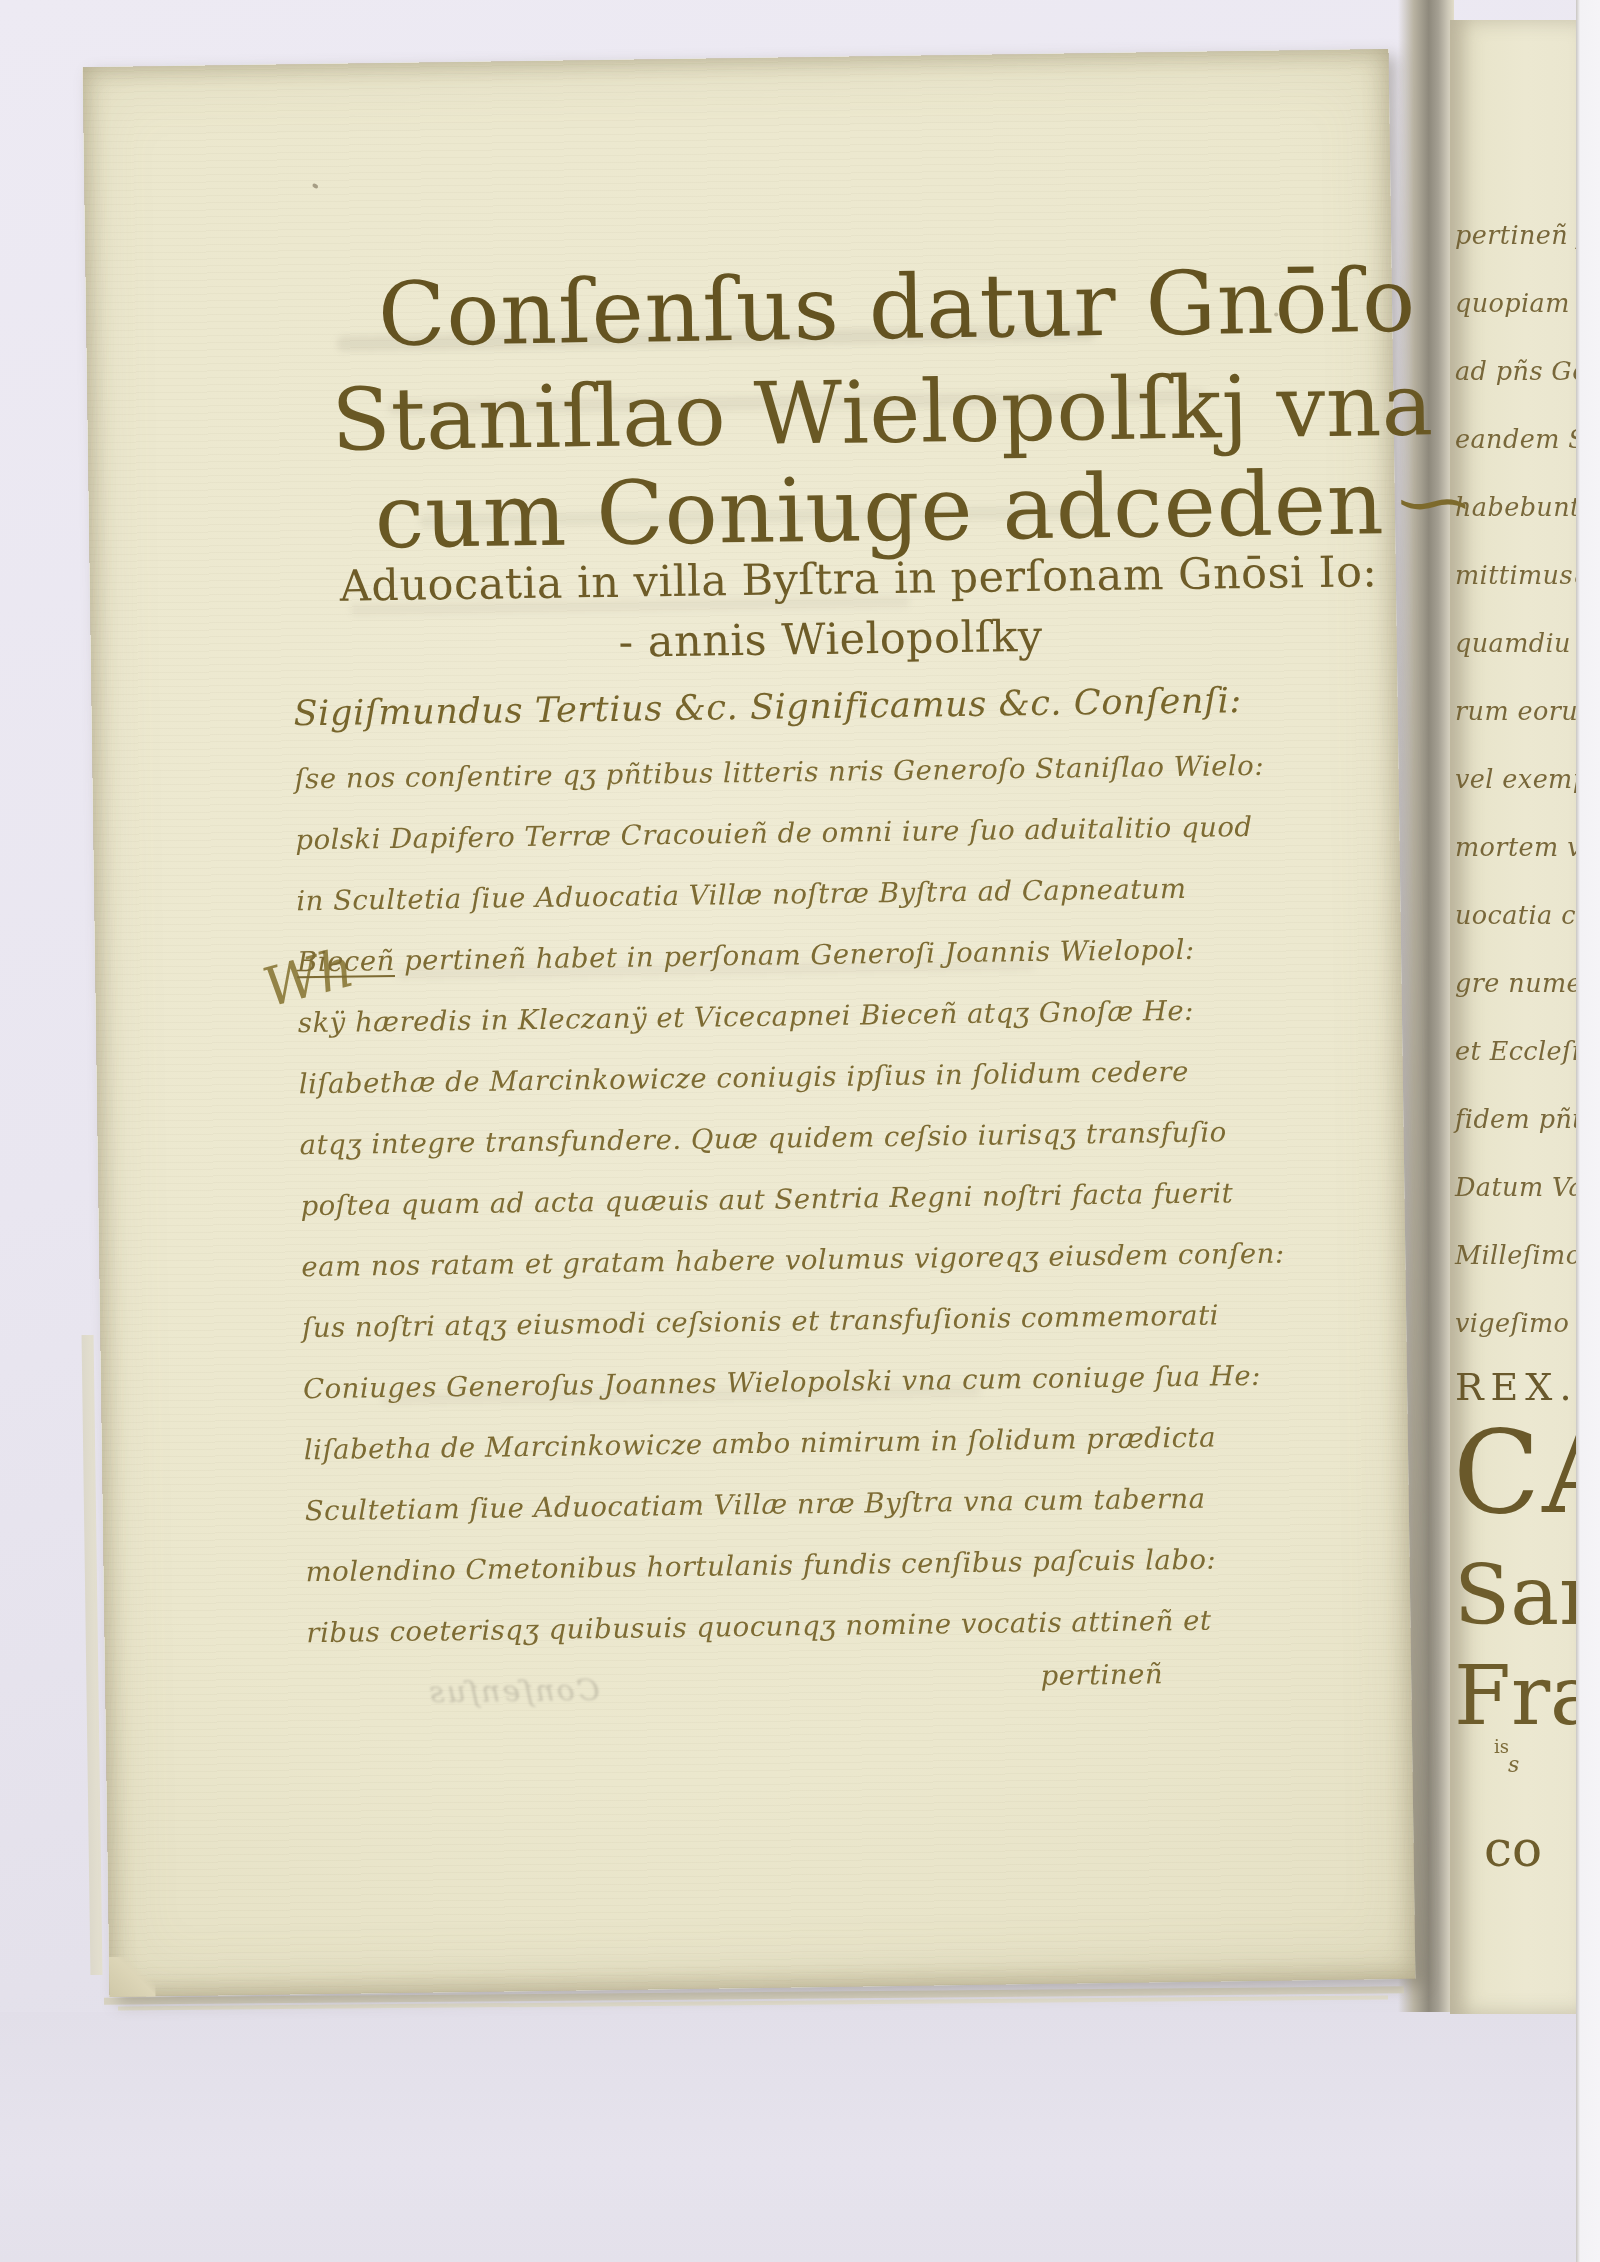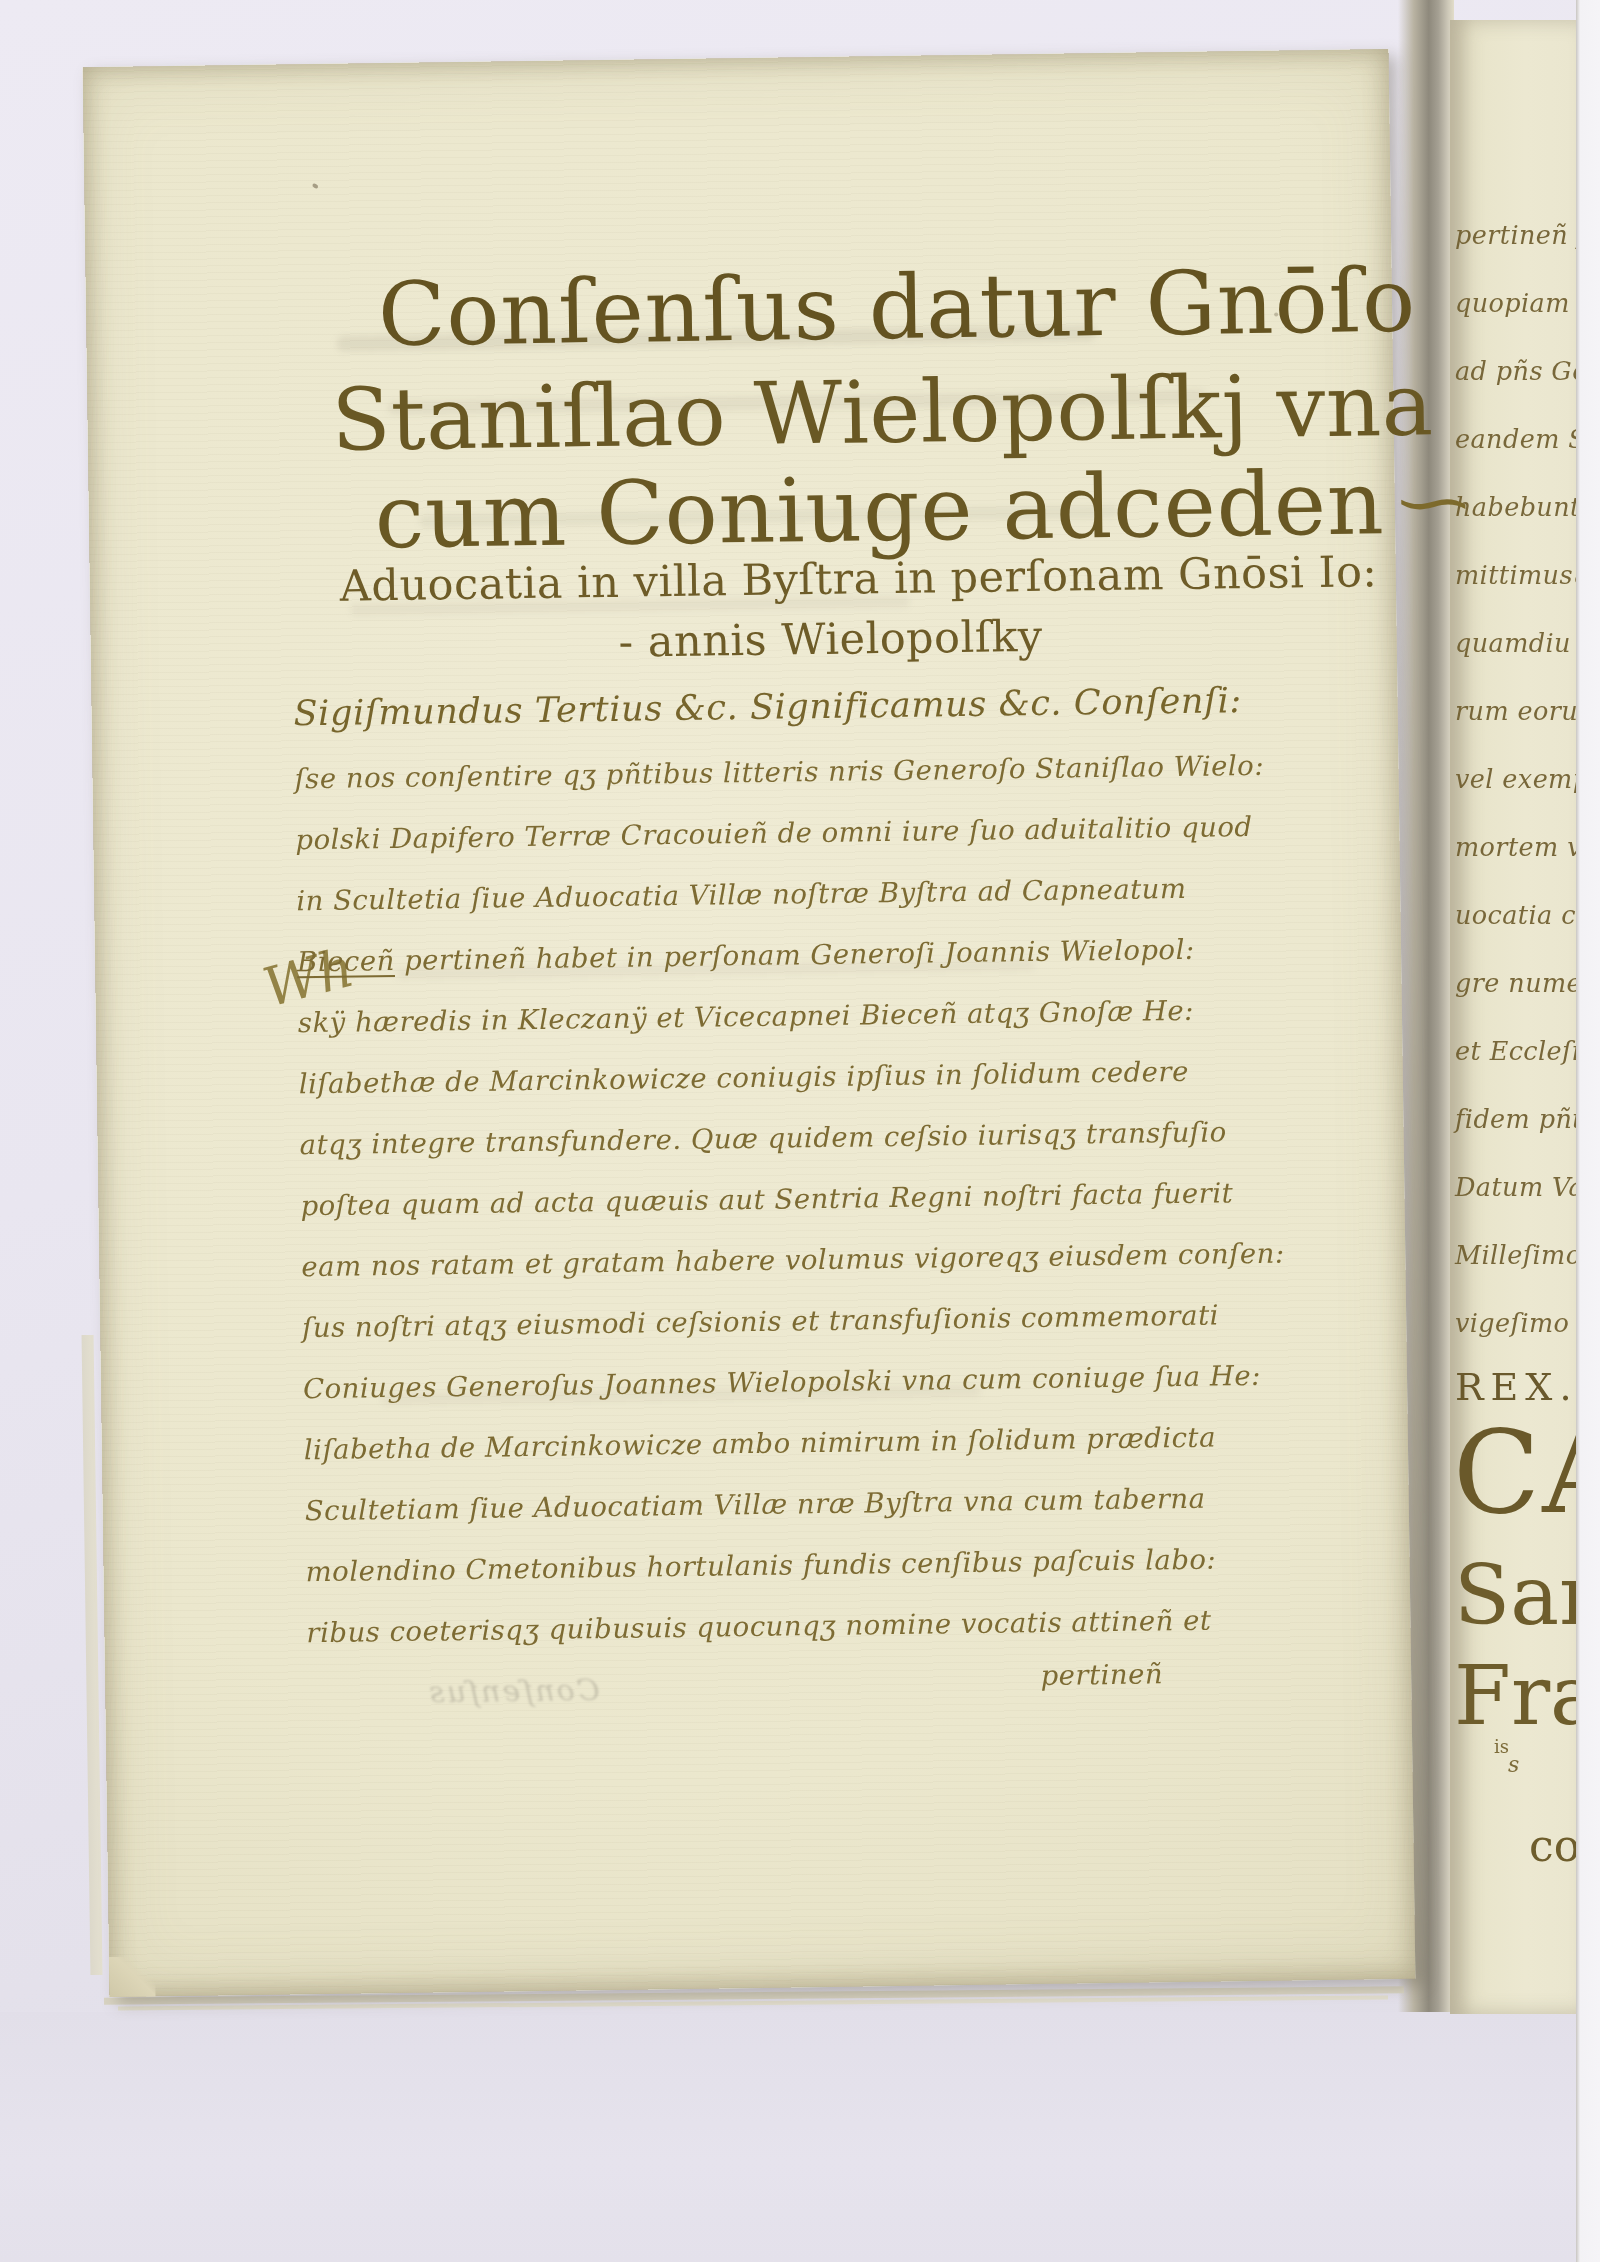--- a/index.html
+++ b/index.html
@@ -30,21 +30,21 @@
   .rp-line{
     position:absolute;left:5px;white-space:nowrap;
     font-style:italic;font-size:25.5px;color:#6f5d2e;letter-spacing:0.4px;opacity:0.92;
   }
   .rp-rex{position:absolute;left:5px;top:1345px;font-size:38px;letter-spacing:7px;color:#6a592c;}
   .rp-large1{position:absolute;left:3px;top:1386px;font-size:114px;color:#6a592a;letter-spacing:2px;white-space:nowrap;}
   .rp-large2{position:absolute;left:4px;top:1528px;font-size:82px;color:#6e5d2c;white-space:nowrap;}
   .rp-large3{position:absolute;left:4px;top:1628px;font-size:82px;color:#6e5d2c;white-space:nowrap;}
   .rp-small1{position:absolute;left:58px;top:1732px;font-size:22px;font-style:italic;color:#7d6c3a;}
   .rp-small2{position:absolute;left:44px;top:1716px;font-size:18px;color:#7d6c3a;}
-  .rp-bottom{position:absolute;left:34px;top:1800px;font-size:44px;color:#6e5d2c;margin-left:45px;}
+  .rp-bottom{position:absolute;left:34px;top:1800px;font-size:50px;color:#6e5d2c;}
   
   .white-strip{
     position:absolute;left:1576px;top:0;width:24px;height:2262px;z-index:5;
     background:linear-gradient(90deg,#c9c6c2 0,#f3f2f5 4px,#f5f4f7 100%);
   }
   
   .page-left{
     position:absolute;left:96px;top:58px;width:1306px;height:1930px;z-index:4;
     transform:rotate(-0.8deg);transform-origin:50% 50%;
     background:

